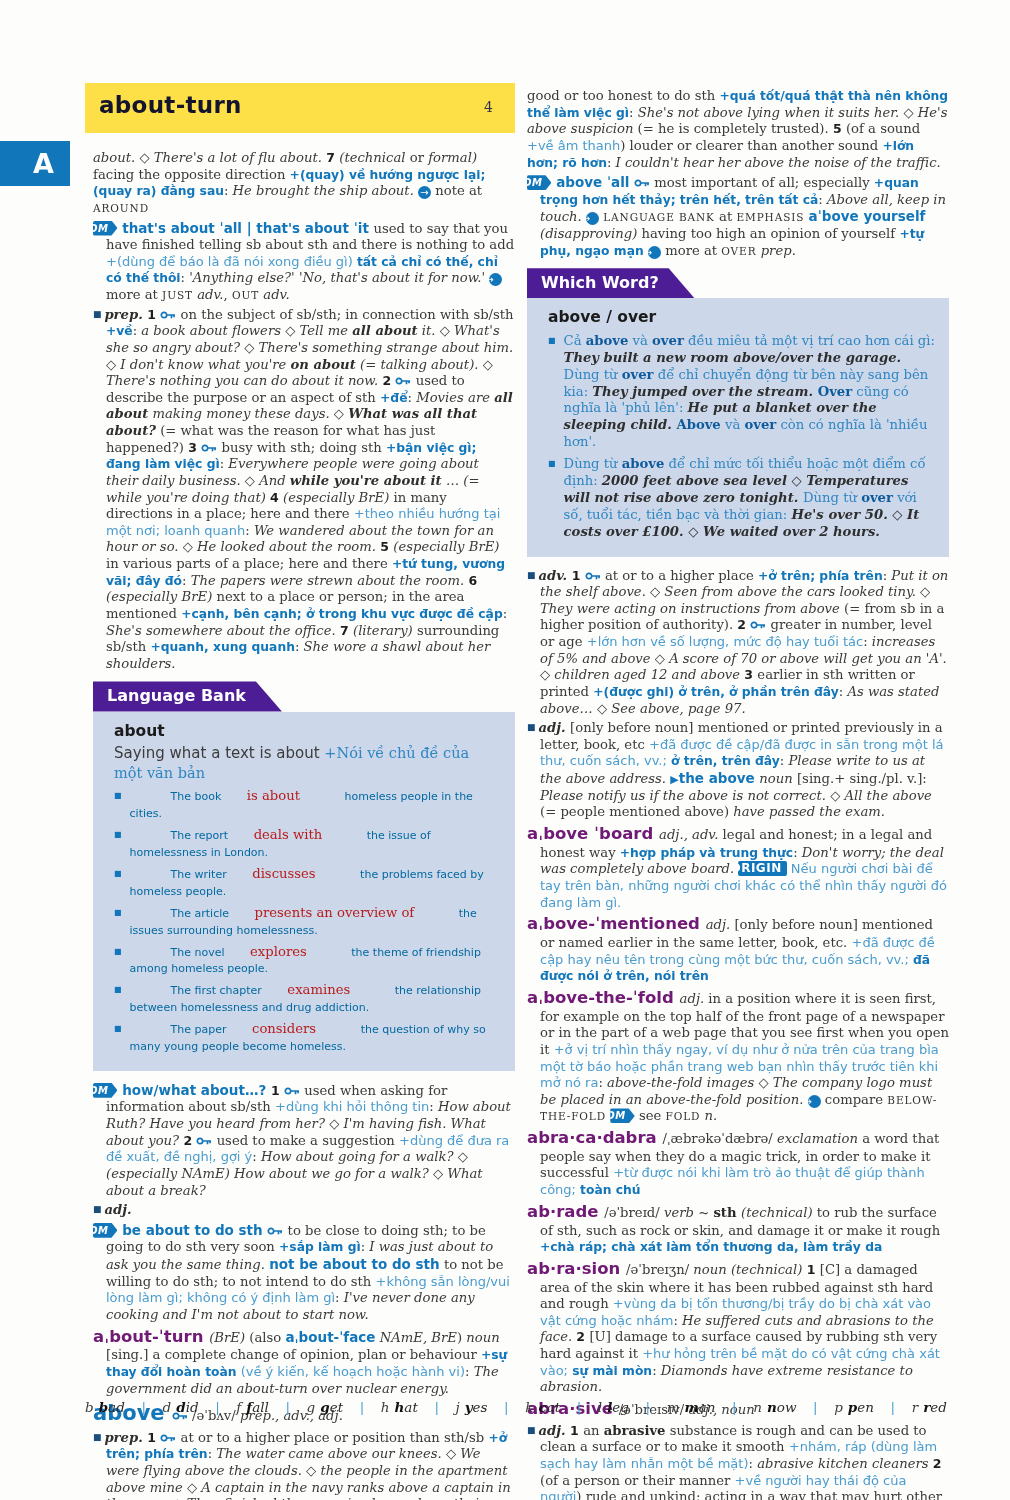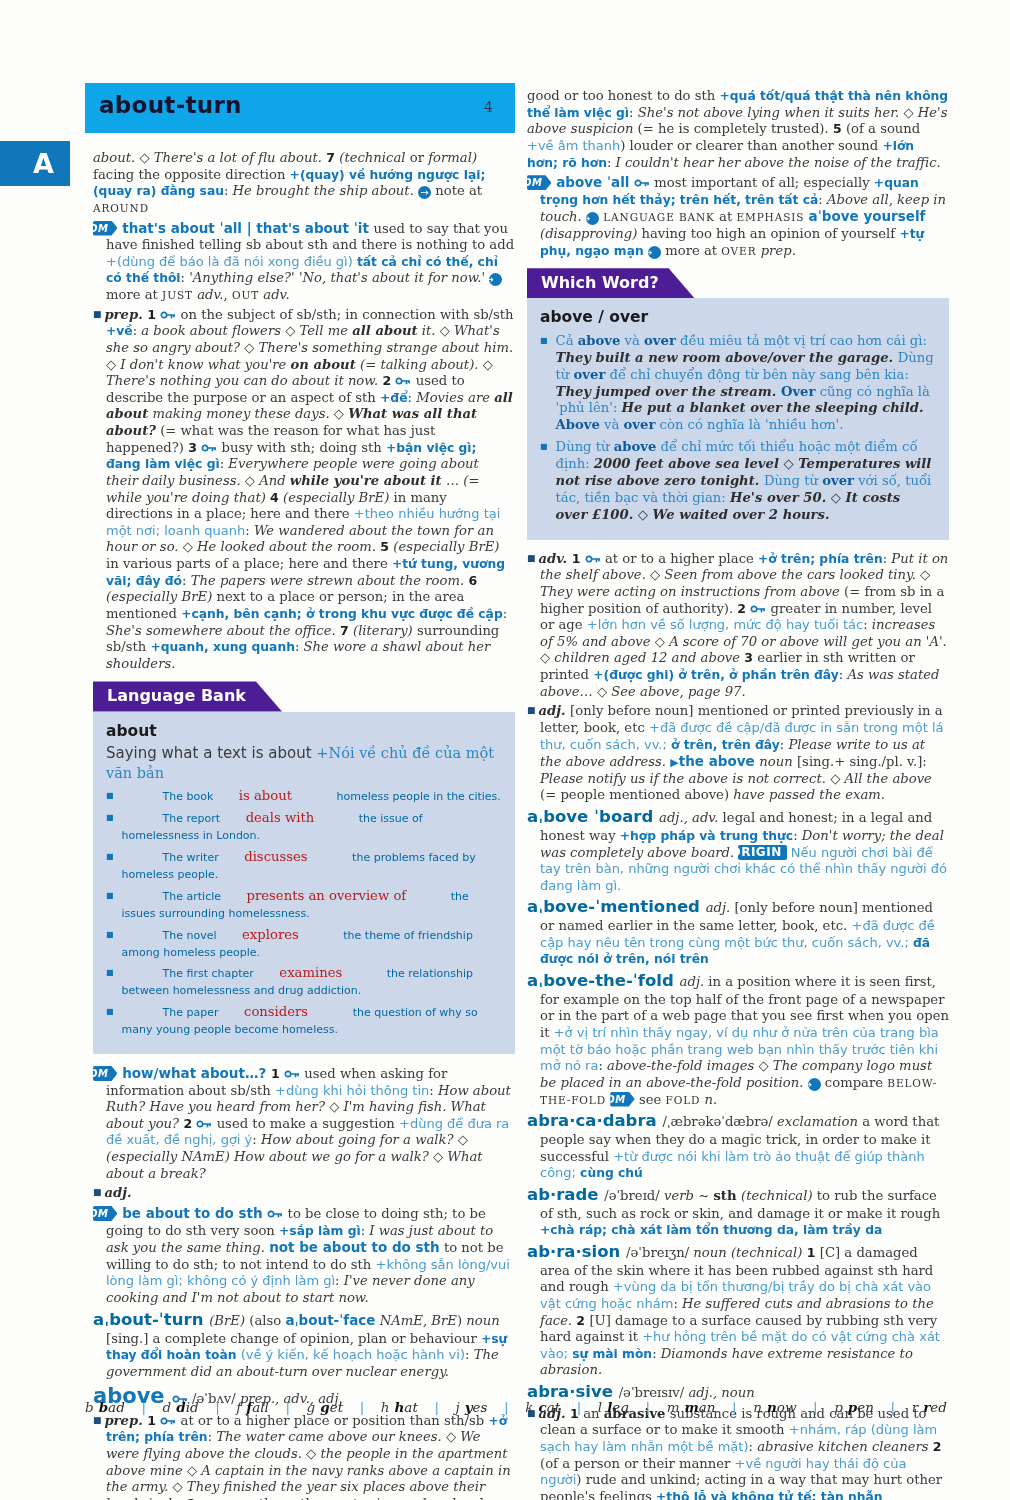--- a/index.html
+++ b/index.html
@@ -1,19 +1,19 @@
 <!DOCTYPE html>
 <html><head>
 <meta charset="utf-8">
 <style>
   html,body{margin:0;padding:0;background:#ffffff;}
   .page{position:relative;width:1010px;height:1500px;background:#fdfdfc;overflow:hidden;
         font-family:"DejaVu Serif","Liberation Serif",serif;color:#3a3a3a;}
   
-  .band{position:absolute;left:85px;top:83px;width:430px;height:50px;background:#0ea5e9;}
+  .band{position:absolute;left:85px;top:83px;width:430px;height:50px;background:#fde047;}
   .band-title{position:absolute;left:14px;top:9px;font-family:"DejaVu Sans","Liberation Sans",sans-serif;
         font-weight:bold;font-size:23px;color:#14142e;letter-spacing:.3px;}
   .band-num{position:absolute;right:22px;top:16px;font-size:14px;color:#33334a;}
   
   .a-tab{position:absolute;left:0;top:141px;width:70px;height:45px;background:#1276ba;color:#fff;
         font-family:"DejaVu Sans","Liberation Sans",sans-serif;font-weight:bold;font-size:27px;
         display:flex;align-items:center;justify-content:flex-end;padding-right:16px;box-sizing:border-box;}
   
   .col{position:absolute;width:422px;font-size:13.2px;line-height:1.26;}
   .col-left{left:93px;top:150px;}
@@ -23,21 +23,21 @@
   
   .seg-t{color:#3a3a3a;}
   .seg-i{font-style:italic;color:#3a3a3a;}
   .seg-b{font-weight:bold;color:#2a2a2a;}
   .seg-bi{font-weight:bold;font-style:italic;color:#2e2e2e;}
   .seg-n{font-weight:bold;color:#1e1e1e;font-family:"DejaVu Sans","Liberation Sans",sans-serif;font-size:12.5px;}
   .seg-blk{color:#1a4f7d;font-size:9px;vertical-align:2px;}
   .seg-v{color:#4a9ccf;font-family:"DejaVu Sans","Liberation Sans",sans-serif;font-size:13px;}
   .seg-vb{color:#1276ba;font-weight:bold;font-family:"DejaVu Sans","Liberation Sans",sans-serif;font-size:12.3px;}
   .seg-hw{color:#1276ba;font-weight:bold;font-family:"DejaVu Sans","Liberation Sans",sans-serif;font-size:13.5px;}
-  .seg-hw2{color:#0369a1;font-weight:bold;font-family:"DejaVu Sans","Liberation Sans",sans-serif;font-size:16.5px;}
+  .seg-hw2{color:#701a75;font-weight:bold;font-family:"DejaVu Sans","Liberation Sans",sans-serif;font-size:16.5px;}
   .seg-hw1{color:#1276ba;font-weight:bold;font-family:"DejaVu Sans","Liberation Sans",sans-serif;font-size:21px;}
   .seg-sc{font-size:10.5px;letter-spacing:.9px;color:#333;}
   .seg-arr{color:#1276ba;font-size:11px;}
   .seg-wv{color:#2f86c2;}
   .seg-wb{color:#0d5a9d;font-weight:bold;}
   .seg-lb{font-family:"DejaVu Sans","Liberation Sans",sans-serif;color:#0369a1;font-size:11px;margin-left:41px;}
   .seg-lbb{font-weight:normal;color:#b91c1c;margin-left:22px;}
   .seg-lbs{font-family:"DejaVu Sans","Liberation Sans",sans-serif;color:#3c3c3c;font-size:15px;}
   .seg-v2{color:#2f86c2;font-size:14.5px;}
   
@@ -50,21 +50,21 @@
         transform:translateY(-1px);}
   .key-icon svg{vertical-align:-1px;}
   .xref-icon{display:inline-block;width:13px;height:13px;border-radius:50%;background:#1276ba;color:#fff;
         font-size:10px;line-height:13px;text-align:center;vertical-align:-1px;
         font-family:"DejaVu Sans","Liberation Sans",sans-serif;}
   
   .box{margin:9px 0 11px 0;}
   .box-tab{display:inline-block;background:#4c1d95;color:#fff;font-family:"DejaVu Sans","Liberation Sans",sans-serif;
         font-weight:bold;font-size:16px;padding:5px 36px 5px 14px;
         clip-path:polygon(0 0,calc(100% - 26px) 0,100% 100%,0 100%);margin-bottom:0;}
-  .box-body{background:#ccd7e9;padding:8px 13px 11px 13px;}
+  .box-body{background:#ccd7e9;padding:8px 13px 11px 21px;}
   .box-title{font-family:"DejaVu Sans","Liberation Sans",sans-serif;font-weight:bold;font-size:15.5px;
         color:#1b1b1b;margin:2px 0 3px 0;}
   .box-sub{margin:0 0 6px 0;line-height:1.3;}
   .box-bullet{display:flex;gap:8px;margin:5px 0;line-height:1.28;}
   .box-bullet .sq{color:#1276ba;font-size:8px;line-height:16px;flex:0 0 auto;}
   .box-bullet .bl-text{flex:1;}
   
   .footer{position:absolute;left:85px;top:1399px;width:862px;display:flex;justify-content:space-between;
         align-items:flex-start;font-size:13.5px;color:#2b2b2b;font-style:italic;}
   .f-pair .sym{margin-right:5px;color:#3c3c3c;}
@@ -171,21 +171,21 @@
             <circle cx="4" cy="5" r="2.7" fill="none" stroke="#1276ba" stroke-width="1.7"></circle>
             <path d="M7 5 H15 M11.5 5 V8.2 M14 5 V7.2" stroke="#1276ba" stroke-width="1.7" fill="none"></path>
           </svg></span><span class="seg-t"> at or to a higher place </span><span class="seg-vb">+ở trên; phía trên</span><span class="seg-t">: </span><span class="seg-i">Put it on the shelf above. ◇ Seen from above the cars looked tiny. ◇ They were acting on instructions from above</span><span class="seg-t"> (= from sb in a higher position of authority). </span><span class="seg-n">2 </span><span class="key-icon"><svg width="16" height="10" viewBox="0 0 16 10">
             <circle cx="4" cy="5" r="2.7" fill="none" stroke="#1276ba" stroke-width="1.7"></circle>
             <path d="M7 5 H15 M11.5 5 V8.2 M14 5 V7.2" stroke="#1276ba" stroke-width="1.7" fill="none"></path>
           </svg></span><span class="seg-t"> greater in number, level or age </span><span class="seg-v">+lớn hơn về số lượng, mức độ hay tuổi tác</span><span class="seg-t">: </span><span class="seg-i">increases of 5% and above ◇ A score of 70 or above will get you an 'A'. ◇ children aged 12 and above </span><span class="seg-n">3 </span><span class="seg-t">earlier in sth written or printed </span><span class="seg-vb">+(được ghi) ở trên, ở phần trên đây</span><span class="seg-t">: </span><span class="seg-i">As was stated above… ◇ See above, page 97.</span></p>
       <p class="p hang"><span class="seg-blk">■ </span><span class="seg-bi">adj. </span><span class="seg-t">[only before noun] mentioned or printed previously in a letter, book, etc </span><span class="seg-v">+đã được đề cập/đã được in sẵn trong một lá thư, cuốn sách, vv.; </span><span class="seg-vb">ở trên, trên đây</span><span class="seg-t">: </span><span class="seg-i">Please write to us at the above address. </span><span class="seg-arr">▶</span><span class="seg-hw">the above </span><span class="seg-i">noun</span><span class="seg-t"> [sing.+ sing./pl. v.]: </span><span class="seg-i">Please notify us if the above is not correct. ◇ All the above</span><span class="seg-t"> (= people mentioned above) </span><span class="seg-i">have passed the exam.</span></p>
       <p class="p hang"><span class="seg-hw2">aˌbove ˈboard </span><span class="seg-i">adj., adv.</span><span class="seg-t"> legal and honest; in a legal and honest way </span><span class="seg-vb">+hợp pháp và trung thực</span><span class="seg-t">: </span><span class="seg-i">Don't worry; the deal was completely above board. </span><span class="origin-badge">ORIGIN</span><span class="seg-v"> Nếu người chơi bài để tay trên bàn, những người chơi khác có thể nhìn thấy người đó đang làm gì.</span></p>
       <p class="p hang"><span class="seg-hw2">aˌbove-ˈmentioned </span><span class="seg-i">adj.</span><span class="seg-t"> [only before noun] mentioned or named earlier in the same letter, book, etc. </span><span class="seg-v">+đã được đề cập hay nêu tên trong cùng một bức thư, cuốn sách, vv.; </span><span class="seg-vb">đã được nói ở trên, nói trên</span></p>
       <p class="p hang"><span class="seg-hw2">aˌbove-the-ˈfold </span><span class="seg-i">adj.</span><span class="seg-t"> in a position where it is seen first, for example on the top half of the front page of a newspaper or in the part of a web page that you see first when you open it </span><span class="seg-v">+ở vị trí nhìn thấy ngay, ví dụ như ở nửa trên của trang bìa một tờ báo hoặc phần trang web bạn nhìn thấy trước tiên khi mở nó ra</span><span class="seg-t">: </span><span class="seg-i">above-the-fold images ◇ The company logo must be placed in an above-the-fold position. </span><span class="xref-icon">→</span><span class="seg-t"> compare </span><span class="seg-sc">BELOW-THE-FOLD</span><span class="seg-t"> </span><span class="idm-badge">IDM</span><span class="seg-t"> see </span><span class="seg-sc">FOLD</span><span class="seg-i"> n.</span></p>
-      <p class="p hang"><span class="seg-hw2">abra·ca·dabra </span><span class="seg-t">/ˌæbrəkəˈdæbrə/ </span><span class="seg-i">exclamation</span><span class="seg-t"> a word that people say when they do a magic trick, in order to make it successful </span><span class="seg-v">+từ được nói khi làm trò ảo thuật để giúp thành công; </span><span class="seg-vb">cùng chú</span></p>
+      <p class="p hang"><span class="seg-hw2">abra·ca·dabra </span><span class="seg-t">/ˌæbrəkəˈdæbrə/ </span><span class="seg-i">exclamation</span><span class="seg-t"> a word that people say when they do a magic trick, in order to make it successful </span><span class="seg-v">+từ được nói khi làm trò ảo thuật để giúp thành công; </span><span class="seg-vb">toàn chú</span></p>
       <p class="p hang"><span class="seg-hw2">ab·rade </span><span class="seg-t">/əˈbreɪd/ </span><span class="seg-i">verb</span><span class="seg-t"> ~ </span><span class="seg-b">sth </span><span class="seg-i">(technical)</span><span class="seg-t"> to rub the surface of sth, such as rock or skin, and damage it or make it rough </span><span class="seg-vb">+chà ráp; chà xát làm tổn thương da, làm trầy da</span></p>
       <p class="p hang"><span class="seg-hw2">ab·ra·sion </span><span class="seg-t">/əˈbreɪʒn/ </span><span class="seg-i">noun (technical)</span><span class="seg-n"> 1 </span><span class="seg-t">[C] a damaged area of the skin where it has been rubbed against sth hard and rough </span><span class="seg-v">+vùng da bị tổn thương/bị trầy do bị chà xát vào vật cứng hoặc nhám</span><span class="seg-t">: </span><span class="seg-i">He suffered cuts and abrasions to the face. </span><span class="seg-n">2 </span><span class="seg-t">[U] damage to a surface caused by rubbing sth very hard against it </span><span class="seg-v">+hư hỏng trên bề mặt do có vật cứng chà xát vào; </span><span class="seg-vb">sự mài mòn</span><span class="seg-t">: </span><span class="seg-i">Diamonds have extreme resistance to abrasion.</span></p>
       <p class="p hang"><span class="seg-hw2">abra·sive </span><span class="seg-t">/əˈbreɪsɪv/ </span><span class="seg-i">adj., noun</span></p>
       <p class="p hang"><span class="seg-blk">■ </span><span class="seg-bi">adj. </span><span class="seg-n">1 </span><span class="seg-t">an </span><span class="seg-b">abrasive</span><span class="seg-t"> substance is rough and can be used to clean a surface or to make it smooth </span><span class="seg-v">+nhám, ráp (dùng làm sạch hay làm nhẵn một bề mặt)</span><span class="seg-t">: </span><span class="seg-i">abrasive kitchen cleaners </span><span class="seg-n">2 </span><span class="seg-t">(of a person or their manner </span><span class="seg-v">+về người hay thái độ của người</span><span class="seg-t">) rude and unkind; acting in a way that may hurt other people's feelings </span><span class="seg-vb">+thô lỗ và không tử tế; tàn nhẫn </span><span class="seg-arr">▶</span><span class="seg-hw">abra·sive·ly </span><span class="seg-i">adv. </span><span class="seg-hw">abra·sive·ness </span><span class="seg-i">noun</span><span class="seg-t"> [U]</span></p>
     </div>
   <div class="footer" id="footer">
       <span class="f-pair"><span class="sym">b</span><span class="w"><b>b</b>ad</span></span>
       <span class="f-sep">|</span>
       <span class="f-pair"><span class="sym">d</span><span class="w"><b>d</b>id</span></span>
       <span class="f-sep">|</span>

